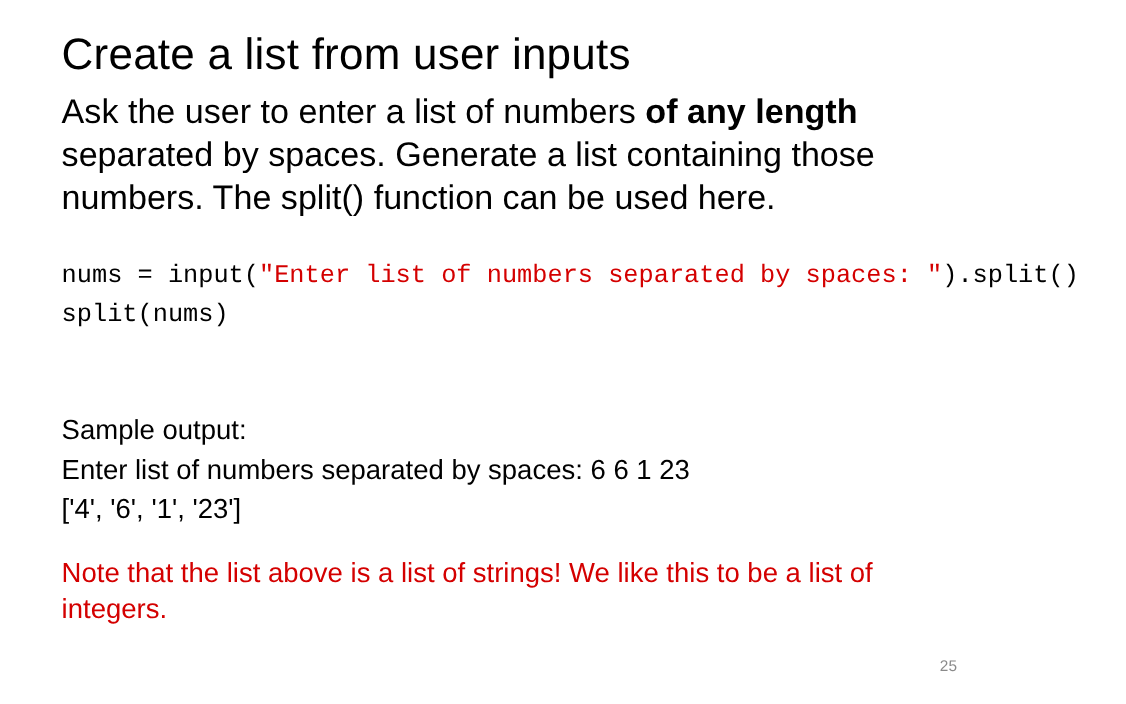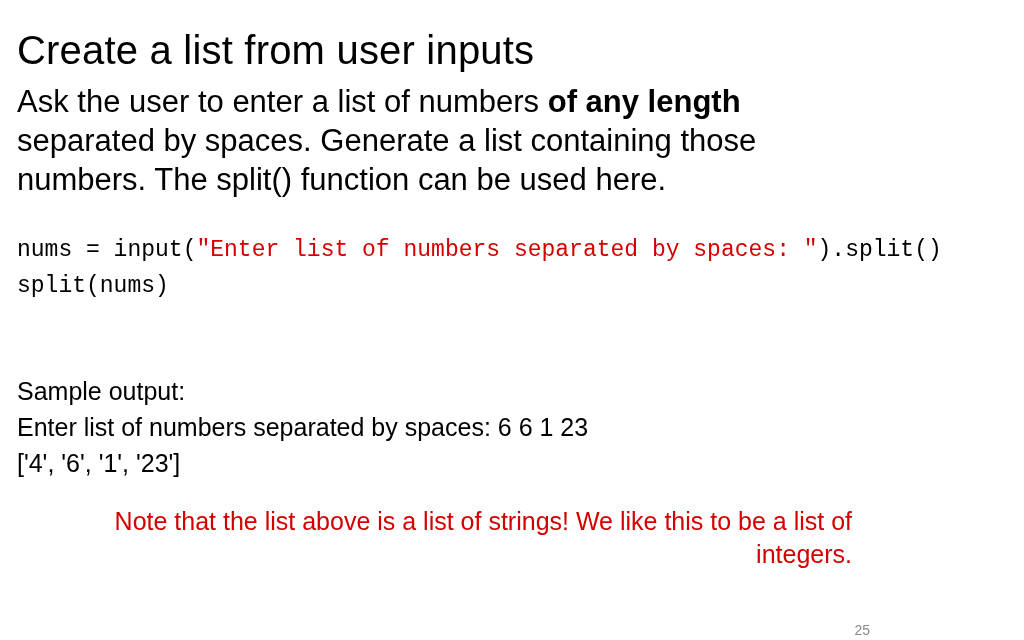--- a/index.html
+++ b/index.html
@@ -10,21 +10,21 @@
     background: #fff;
     font-family: "Gill Sans", "Gill Sans MT", "Trebuchet MS", "Segoe UI", sans-serif;
     color: #000;
     position: relative;
     overflow: hidden;
   }
   .slide {
     box-sizing: border-box;
     width: 888px;
     height: 640px;
-    padding: 28px 36px 20px 17px;
+    padding: 28px 36px 20px 56px;
     position: relative;
   }
   h1.title {
     margin: 0 0 10px 0;
     font-size: 40px;
     font-weight: 400;
     letter-spacing: 0.2px;
   }
   .desc {
     font-size: 31px;
@@ -42,26 +42,25 @@
   .code .red { color: #d40000; }
   .sample {
     font-size: 25px;
     line-height: 1.45;
     margin-bottom: 24px;
   }
   .note {
     font-size: 25px;
     color: #d40000;
     line-height: 1.3;
-    text-align: right;
   }
   .pagenum {
     position: absolute;
     right: 18px;
-    bottom: 2px;
+    bottom: 27px;
     font-size: 14px;
     color: #8a8a8a;
     font-family: "Segoe UI", sans-serif;
   }
 </style>
 </head>
 <body>
 
 <div class="slide">
 

